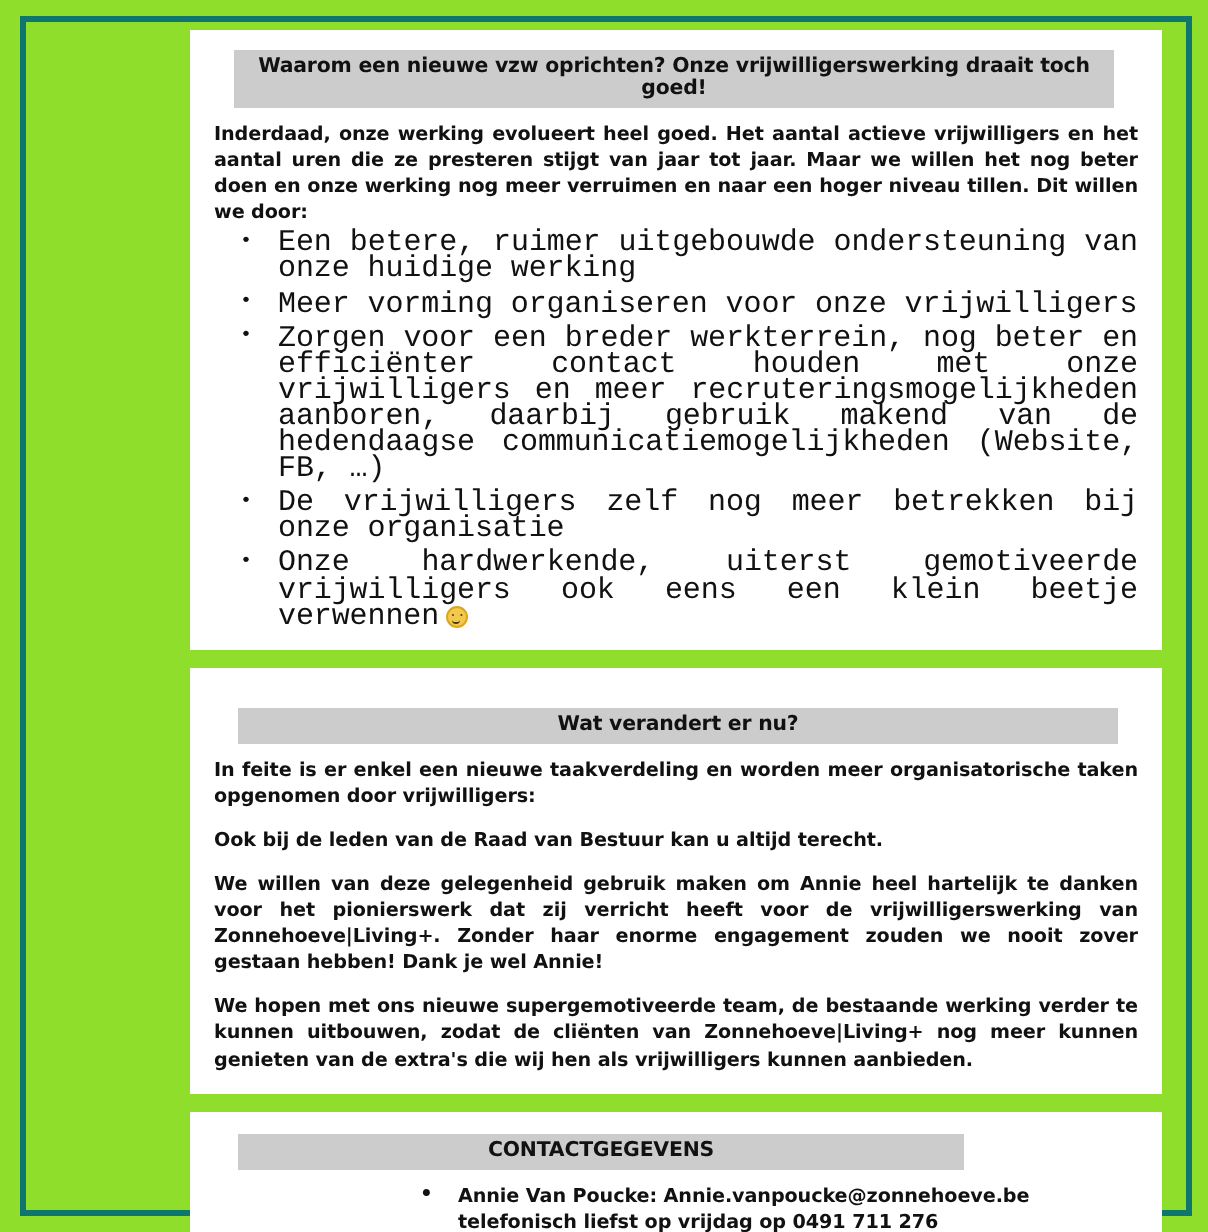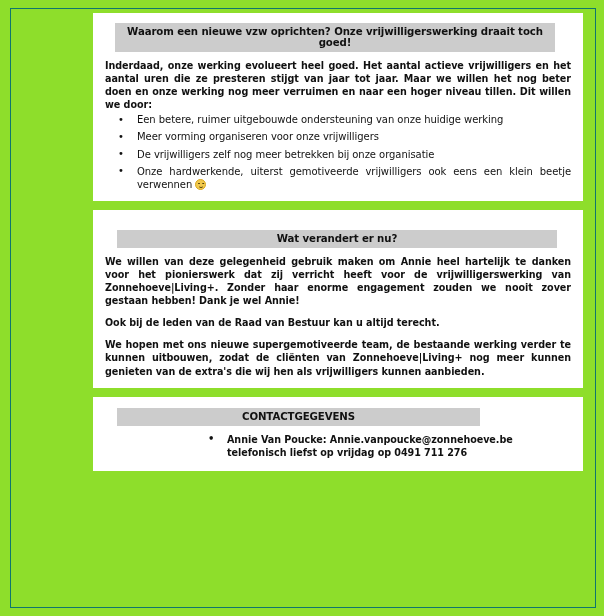--- a/index.html
+++ b/index.html
@@ -21,21 +21,21 @@
     box-sizing: border-box;
     background: #8ede2b;
     padding: 8px 8px 8px 10px;
   }
 
   .frame-inner {
     position: relative;
     width: 100%;
     height: 100%;
     box-sizing: border-box;
-    border: 1px solid #0f766e;
+    border: 3px solid #0f766e;
     background: #8ede2b;
     padding: 4px 4px 4px 4px;
     display: flex;
     flex-direction: column;
   }
 
   .panel {
     background: #ffffff;
     box-sizing: border-box;
     margin-left: 78px;
@@ -78,27 +78,28 @@
   }
   p.body-text + p.body-text { margin-top: 9px; }
 
   ul.bullets {
     margin: 2px 0 1px 0;
     padding: 0;
     list-style: none;
   }
   ul.bullets li {
     position: relative;
-    font-size: 10px;
+    font-size: 15px;
     line-height: 13.1px;
     color: #111111;
     text-align: justify;
     padding-left: 32px;
     margin-bottom: 4px;
     letter-spacing: -0.05px;
+    font-family: Liberation Mono, monospace;
   }
   ul.bullets li:last-child { margin-bottom: 0; }
   ul.bullets li::before {
     content: "\2022";
     position: absolute;
     left: 13px;
     top: -0.5px;
     font-size: 10px;
     color: #111111;
   }
@@ -166,31 +167,33 @@
 
 <div class="page">
   <div class="frame-inner">
 
     <div class="panel panel-one">
       <div class="banner banner-one">Waarom een nieuwe vzw oprichten? Onze vrijwilligerswerking draait toch goed!</div>
       <p class="body-text">Inderdaad, onze werking evolueert heel goed. Het aantal actieve vrijwilligers en het aantal uren die ze presteren stijgt van jaar tot jaar. Maar we willen het nog beter doen en onze werking nog meer verruimen en naar een hoger niveau tillen.  Dit willen we door:</p>
       <ul class="bullets">
         <li><span>Een betere, ruimer uitgebouwde ondersteuning van onze huidige werking</span></li>
         <li><span>Meer vorming organiseren voor onze vrijwilligers</span></li>
+        <li><span>Zorgen voor een breder werkterrein, nog beter en efficiënter contact houden met onze vrijwilligers en meer recruteringsmogelijkheden aanboren, daarbij gebruik makend van de hedendaagse communicatiemogelijkheden (Website, FB, …)</span></li>
         <li><span>De vrijwilligers zelf nog meer betrekken bij onze organisatie</span></li>
         <li><span>Onze hardwerkende, uiterst gemotiveerde vrijwilligers ook eens een klein beetje verwennen</span><span class="smiley"></span></li>
       </ul>
     </div>
 
     <div class="panel-gap"></div>
 
     <div class="panel panel-two">
       <div class="banner banner-two">Wat verandert er nu?</div>
+      <p class="body-text">In feite is er enkel een nieuwe taakverdeling en worden meer organisatorische taken opgenomen door vrijwilligers:</p>
+      <p class="body-text">Ook bij de leden van de Raad van Bestuur kan u altijd terecht.</p>
       <p class="body-text">We willen van deze gelegenheid gebruik maken om Annie heel hartelijk te danken voor het pionierswerk dat zij verricht heeft voor de vrijwilligerswerking van Zonnehoeve|Living+. Zonder haar enorme engagement zouden we nooit zover gestaan hebben! Dank je wel Annie!</p>
-      <p class="body-text">Ook bij de leden van de Raad van Bestuur kan u altijd terecht.</p>
       <p class="body-text">We hopen met ons nieuwe supergemotiveerde team, de bestaande werking verder te kunnen uitbouwen, zodat de cliënten van Zonnehoeve|Living+ nog meer kunnen genieten van de extra's die wij hen als vrijwilligers kunnen aanbieden.</p>
     </div>
 
     <div class="panel-gap"></div>
 
     <div class="panel panel-three">
       <div class="banner banner-three">CONTACTGEGEVENS</div>
       <ul class="contacts">
         <li>
           <span>Annie Van Poucke: Annie.vanpoucke@zonnehoeve.be</span>

